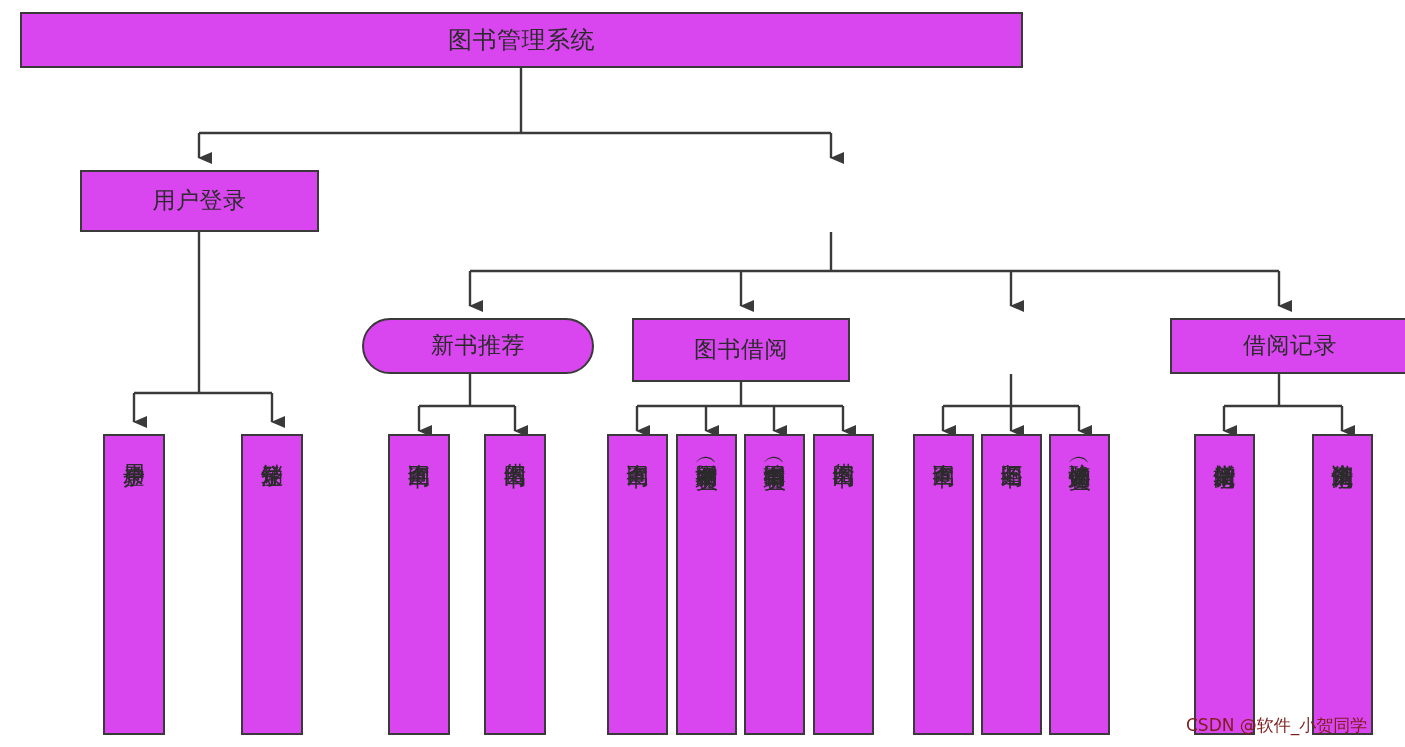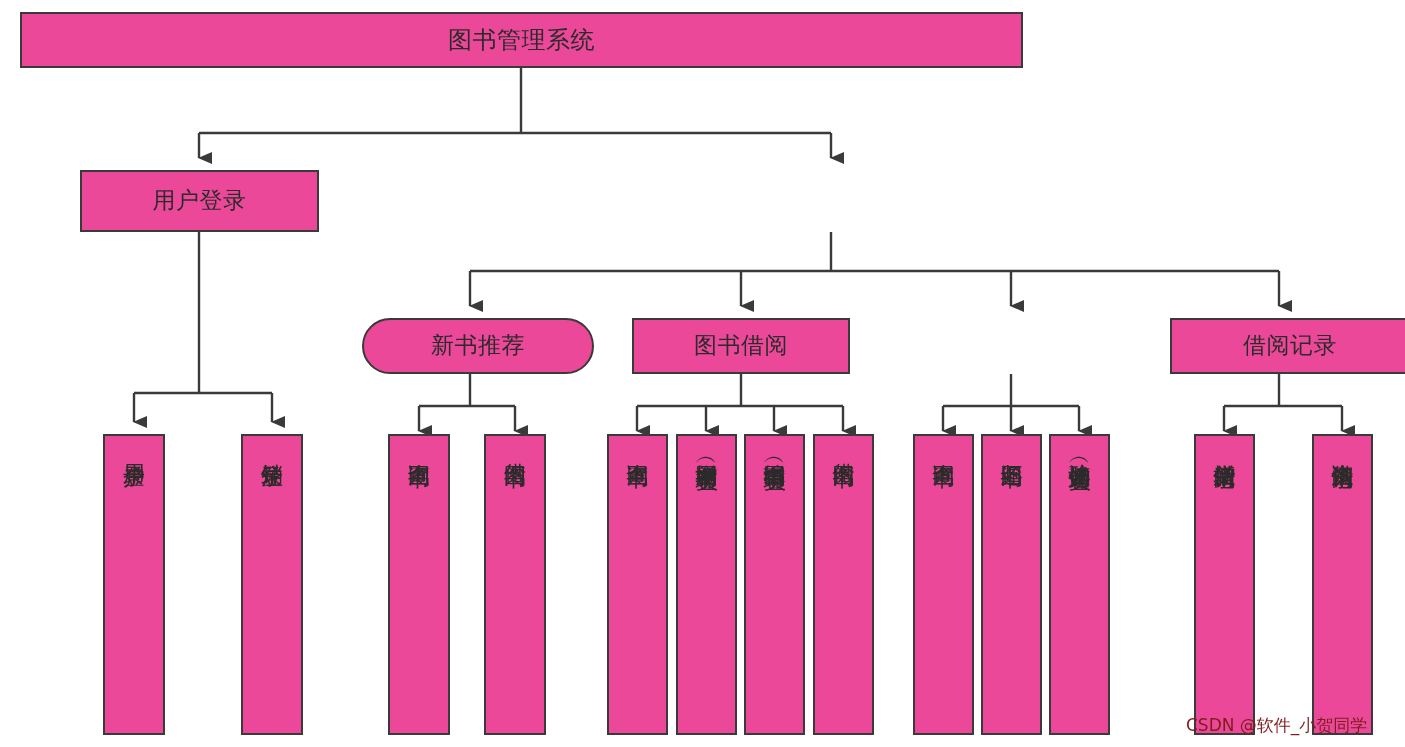--- a/index.html
+++ b/index.html
@@ -21,21 +21,21 @@
     position: absolute;
     left: 0;
     top: 0;
     width: 1405px;
     height: 747px;
     pointer-events: none;
   }
   .node {
     position: absolute;
     box-sizing: border-box;
-    background: #ec4899;
+    background: #d946ef;
     border: 2px solid #3a3a3a;
     display: flex;
     align-items: center;
     justify-content: center;
     color: #2b2b2b;
     z-index: 2;
   }
   .node .label {
     display: block;
     text-align: center;
@@ -136,21 +136,21 @@
 
   <div class="node h-node" style="left:80px; top:170px; width:239px; height:62px;">
     <span class="label">用户登录</span>
   </div>
 
 
   <div class="node h-node" style="left:362px; top:318px; width:232px; height:56px;border-radius:28px;">
     <span class="label">新书推荐</span>
   </div>
 
-  <div class="node h-node" style="left:632px; top:318px; width:218px; height:56px;">
+  <div class="node h-node" style="left:632px; top:318px; width:218px; height:64px;">
     <span class="label">图书借阅</span>
   </div>
 
 
   <div class="node h-node" style="left:1170px; top:318px; width:240px; height:56px;">
     <span class="label">借阅记录</span>
   </div>
 
   <div class="node v-node" style="left:103px; top:434px; width:62px; height:301px;">
     <span class="label">用户登录</span>

